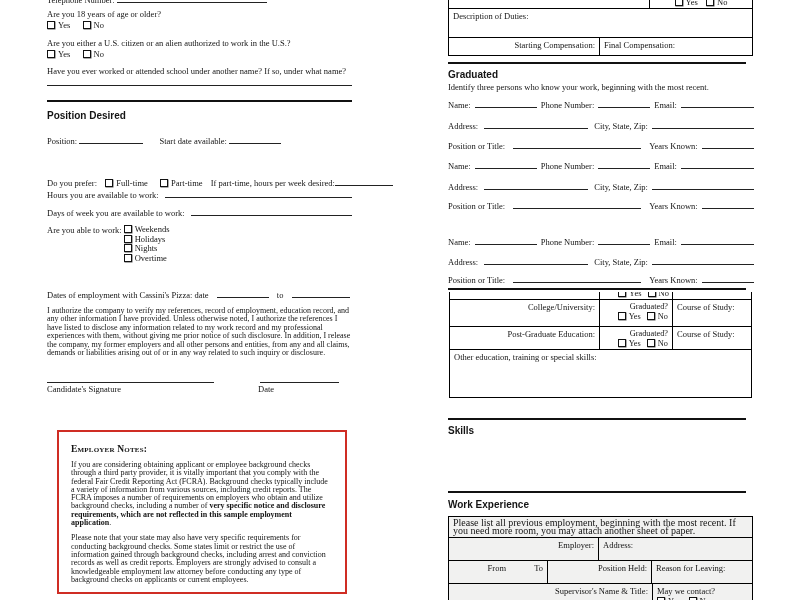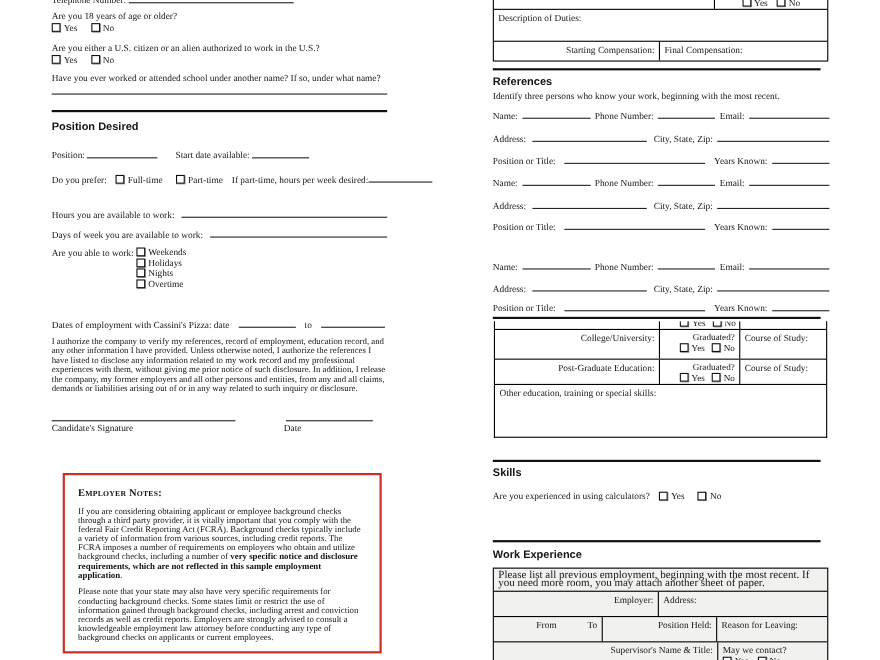--- a/index.html
+++ b/index.html
@@ -78,21 +78,21 @@
   <div class="r h" style="top:110px">Position Desired</div>
 
   <div class="r" style="top:135px">
     <span class="lab">Position:</span>
     <span class="bl" style="width:64px"></span>
     <span class="lab ml14">Start date available:</span>
     <span class="bl" style="width:52px"></span>
   </div>
 
 
-  <div class="r" style="top:157px">
+  <div class="r" style="top:177px">
     <span class="lab">Do you prefer:</span>
     <span class="cb ml6"></span><span class="lab">Full-time</span>
     <span class="cb ml10"></span><span class="lab">Part-time</span>
     <span class="lab ml6">If part-time, hours per week desired:</span><span class="bl" style="width:58px"></span>
   </div>
 
   <div class="r fx" style="top:189px">
     <span class="lab">Hours you are available to work:</span>
     <span class="bl fill ml6"></span>
   </div>
@@ -155,21 +155,21 @@
       <div class="tcell" style="flex:1"><span>Description of Duties:</span></div>
     </div>
     <div class="trow" style="height:17px">
       <div class="tcell bR" style="width:151px"><span>Starting Compensation:</span></div>
       <div class="tcell" style="flex:1"><span>Final Compensation:</span></div>
     </div>
   </div>
 
   <div class="rule" style="top:62px;width:298px"></div>
 
-  <div class="r h" style="top:69px">References</div>
+  <div class="r h" style="top:69px">Graduated</div>
   <div class="r" style="top:82px">Identify three persons who know your work, beginning with the most recent.</div>
 
   <div class="r fx" style="top:99px">
     <span class="lab">Name:</span>
       <span class="bl" style="width:62px;margin:0 4px"></span>
     <span class="lab">Phone Number:</span>
       <span class="bl" style="width:52px;margin:0 4px"></span>
     <span class="lab">Email:</span>
       <span class="bl fill" style="margin-left:4px"></span>
   </div>
@@ -258,25 +258,20 @@
       <div class="tcell" style="flex:1"><span>Course of Study:</span></div>
     </div>
     <div class="trow" style="height:47px">
       <div class="tcell" style="flex:1"><span>Other education, training or special skills:</span></div>
     </div>
   </div>
 
   <div class="rule" style="top:418px;width:298px"></div>
 
   <div class="r h" style="top:425px">Skills</div>
-  <div class="r" style="top:446px">
-    <span class="lab">Are you experienced in using calculators?</span>
-    <span class="cb ml6"></span><span class="lab">Yes</span>
-    <span class="cb ml10"></span><span class="lab">No</span>
-  </div>
 
   <div class="rule" style="top:491px;width:298px"></div>
 
   <div class="r h" style="top:499px">Work Experience</div>
 
   <div class="tbl" id="we-table" style="top:516px;left:0;width:305px">
     <div class="trow bB">
       <div class="tcell wnote" style="flex:1;padding:2px 4px">Please list all previous employment, beginning with the most recent.  If you need more room, you may attach another sheet of paper.</div>
     </div>
     <div class="trow bB" style="height:23px">

